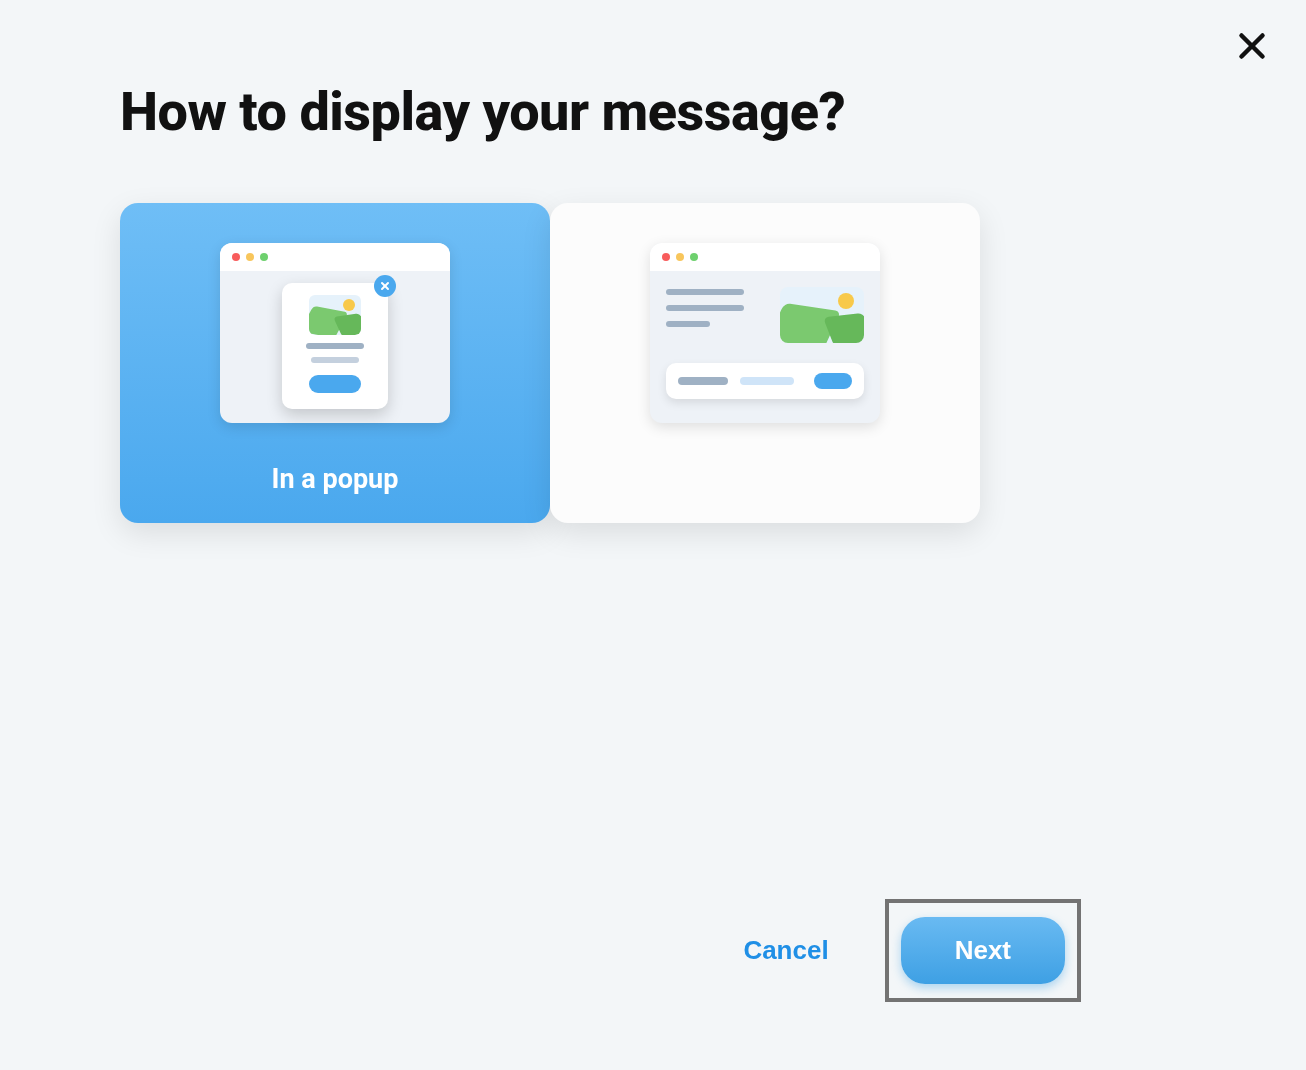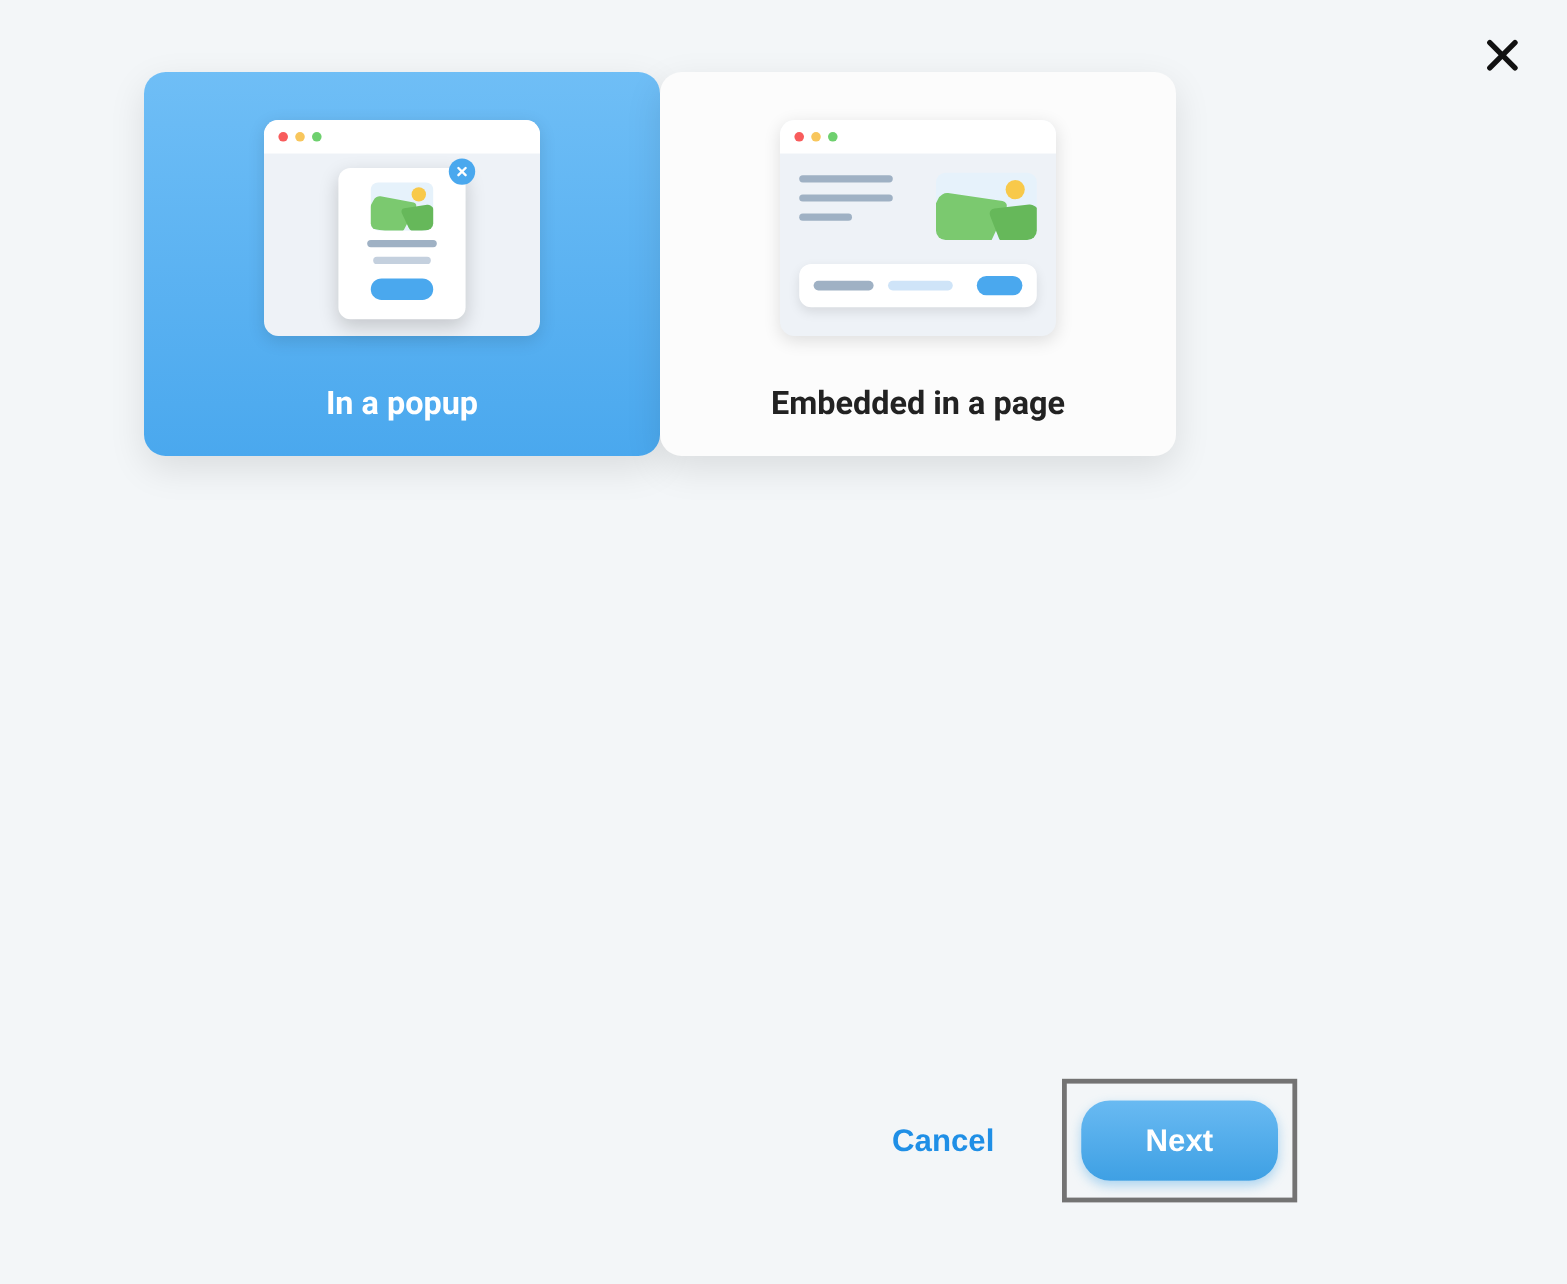--- a/index.html
+++ b/index.html
@@ -232,20 +232,21 @@
 
 <div class="modal">
 
   <div class="close-btn">
     <svg viewBox="0 0 24 24" stroke="currentColor" stroke-width="3" fill="none" stroke-linecap="round">
       <line x1="5" y1="5" x2="19" y2="19"></line>
         <line x1="19" y1="5" x2="5" y2="19"></line>
     </svg>
   </div>
 
+  <h1 class="title">How to display your message?</h1>
 
   <div class="cards">
 
     <div class="card selected">
       <div class="illus-window">
         <div class="win-header">
           <span class="dot r"></span>
             <span class="dot y"></span>
             <span class="dot g"></span>
         </div>
@@ -289,21 +290,20 @@
                 <div class="hill2"></div>
             </div>
           </div>
           <div class="embed-footer">
             <div class="seg a"></div>
               <div class="seg b"></div>
               <div class="seg c"></div>
           </div>
         </div>
       </div>
-      <span class="label-unsel">Embedded in a page</span>
     </div>
 
   </div>
 
   <div class="descs">
   </div>
 
   <div class="footer">
     <button class="cancel-link">Cancel</button>
     <span class="next-highlight">

